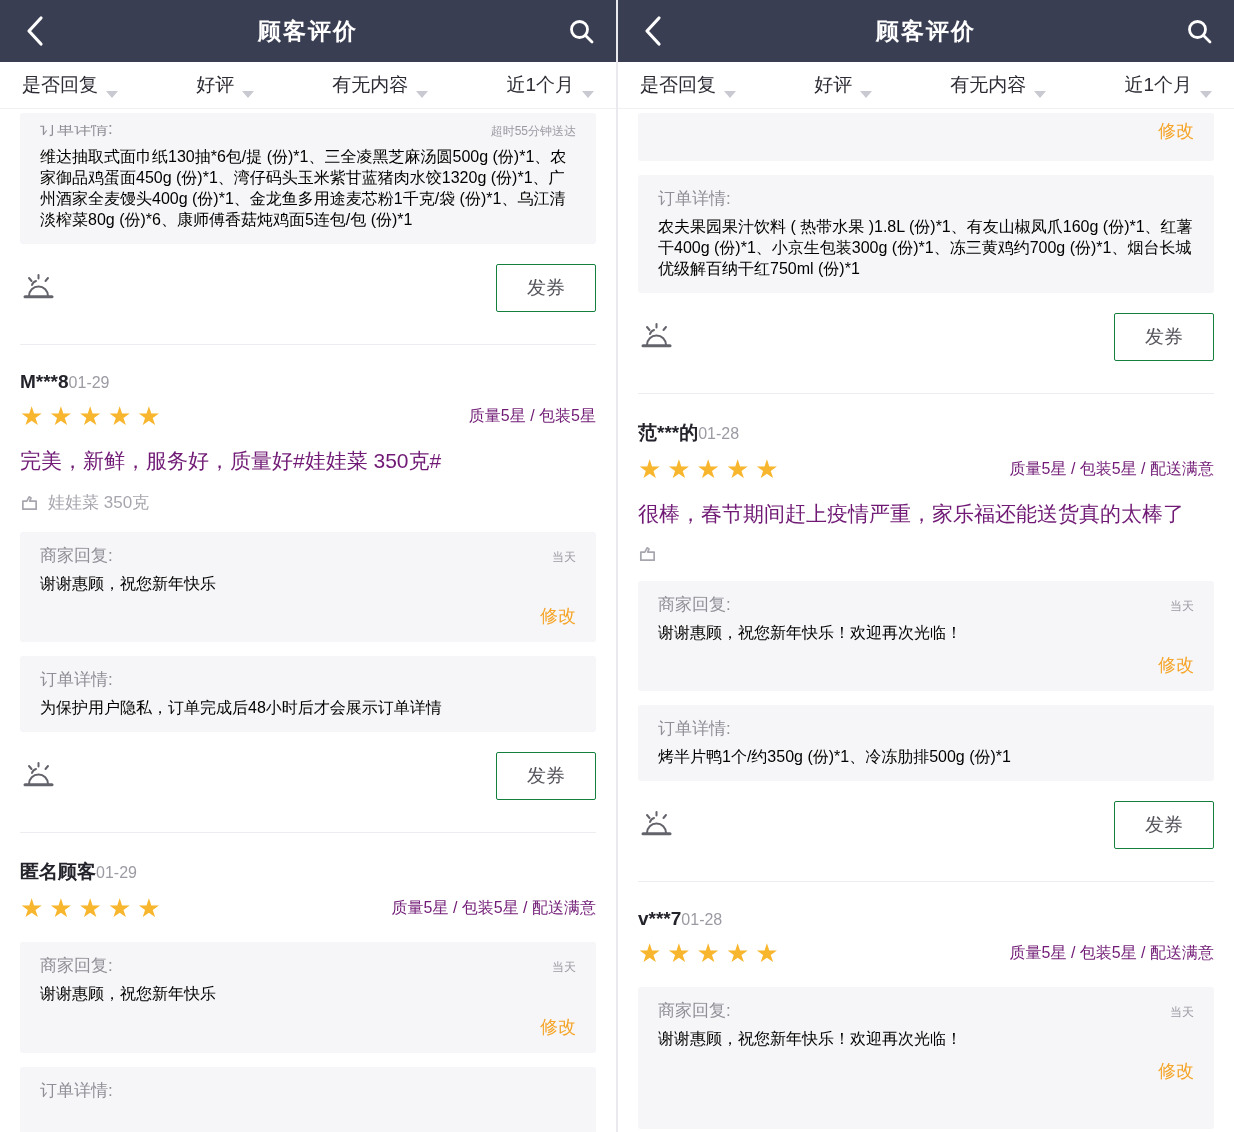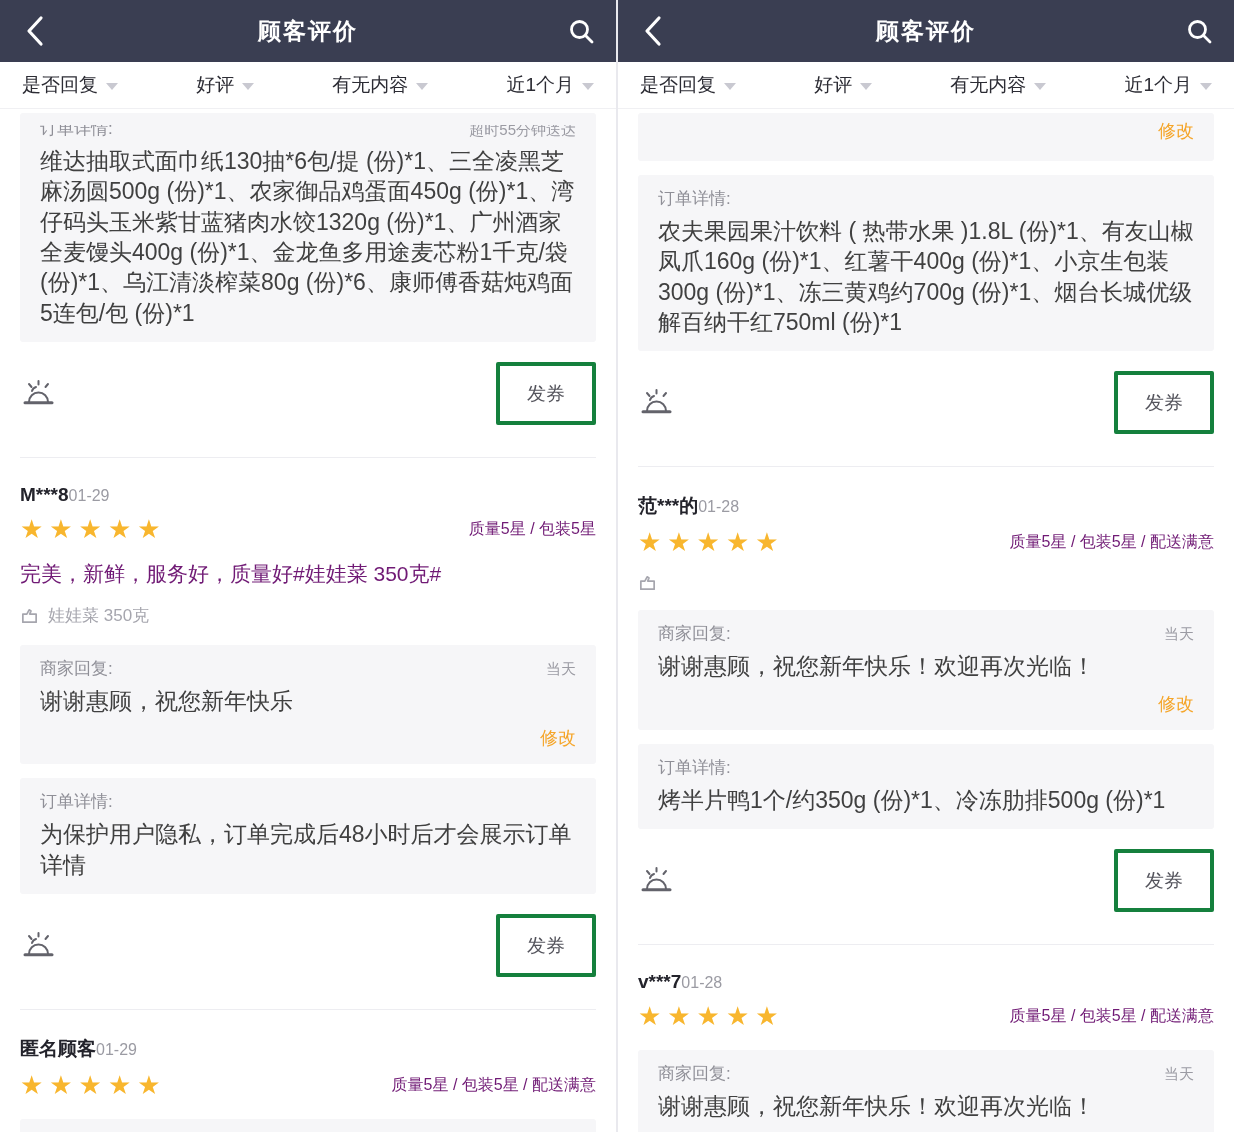--- a/index.html
+++ b/index.html
@@ -9,40 +9,40 @@
   .panel { width:616px; height:1132px; background:#fff; display:flex; flex-direction:column; overflow:hidden; }
   .panel + .panel { margin-left:2px; }
 
   
   .appbar { flex:none; height:62px; background:#3a3e52; display:flex; align-items:center; padding:0 20px; }
   .appbar-title { flex:1; text-align:center; color:#fff; font-size:23px; font-weight:700; letter-spacing:2px; }
   .icon-btn { width:30px; height:34px; display:flex; align-items:center; justify-content:center; }
 
   
   .filterbar { flex:none; height:47px; background:#fff; border-bottom:1px solid #f0f0f3; display:flex; align-items:center; justify-content:space-between; padding:0 22px; }
-  .filter-item { display:flex; align-items:center; gap:8px; font-size:19px; color:#2c2c34; cursor:pointer; }
+  .filter-item { display:flex; align-items:flex-end; gap:8px; font-size:19px; color:#2c2c34; cursor:pointer; }
   .caret { width:0; height:0; border-left:6px solid transparent; border-right:6px solid transparent; border-top:7px solid #c9c9d1; margin-top:3px; }
 
   .content { flex:1; overflow:hidden; background:#fff; }
 
   
   .gbox { background:#f6f6f8; border-radius:3px; padding:12px 20px 14px; }
   .m20 { margin-left:20px; margin-right:20px; }
   .gbox-row { display:flex; justify-content:space-between; align-items:baseline; }
   .gbox-label { color:#8f8f97; font-size:17px; }
-  .gbox-time { color:#9b9ba3; font-size:15px;margin-left:16px; }
-  .gbox-body { color:#404040; font-size:23px; line-height:1.32; margin-top:6px; }
+  .gbox-time { color:#9b9ba3; font-size:12px;margin-left:16px; }
+  .gbox-body { color:#000000; font-size:16px; line-height:1.32; margin-top:6px; }
   .edit-link { text-align:right; color:#f5a529; font-size:18px; margin-top:10px; cursor:pointer;font-family:Liberation Mono, monospace; }
   .clip-top { height:15px; overflow:hidden; display:flex; align-items:flex-end; justify-content:space-between; }
   .partial-reply { height:48px; overflow:hidden; display:flex; flex-direction:column; justify-content:flex-end; padding-top:0; }
   .partial-reply .edit-link { margin:0 0 4px; }
 
   
   .action-row { display:flex; align-items:center; justify-content:space-between; margin:20px 20px 0; }
-  .coupon-btn { width:100px; height:63px; background:#fff; border:4px solid #15803d; border-radius:2px; color:#54545c; font-size:19px; display:flex; align-items:center; justify-content:center; cursor:pointer; }
+  .coupon-btn { width:100px; height:48px; background:#fff; border:1px solid #15803d; border-radius:2px; color:#54545c; font-size:19px; display:flex; align-items:center; justify-content:center; cursor:pointer; }
 
   .divider { height:1px; background:#ededf1; margin:32px 20px 0; }
 
   
   .review-card { padding:26px 20px 0; }
   .card-head { display:flex; align-items:baseline; }
   .username { font-size:19px; font-weight:700; color:#23232b; }
   .date { font-size:16px; color:#9b9ba3; }
   .stars-row { display:flex; justify-content:space-between; align-items:center; margin-top:8px; }
   .stars { color:#f8b62e; font-size:26px; letter-spacing:6px; white-space:nowrap; }
@@ -252,20 +252,21 @@
 
       <div class="review-card">
         <div class="card-head">
           <span class="username">范***的</span>
           <span class="date">01-28</span>
         </div>
         <div class="stars-row">
           <span class="stars">★★★★★</span>
           <span class="score">质量5星 / 包装5星 / 配送满意</span>
         </div>
+        <div class="review-text">很棒，春节期间赶上疫情严重，家乐福还能送货真的太棒了</div>
         <div class="tag-row">
           <svg width="19" height="19" viewBox="0 0 20 20" fill="none" stroke="#a6a6ae" stroke-width="1.8" stroke-linejoin="round">
               <path d="M3 17 V8.5 H7.2 L9.6 4 L11.6 5.2 L10.2 8.5 H17 V17 Z"></path>
             </svg>
         </div>
         <div class="gbox mt18">
           <div class="gbox-row">
             <span class="gbox-label">商家回复:</span>
             <span class="gbox-time">当天</span>
           </div>

